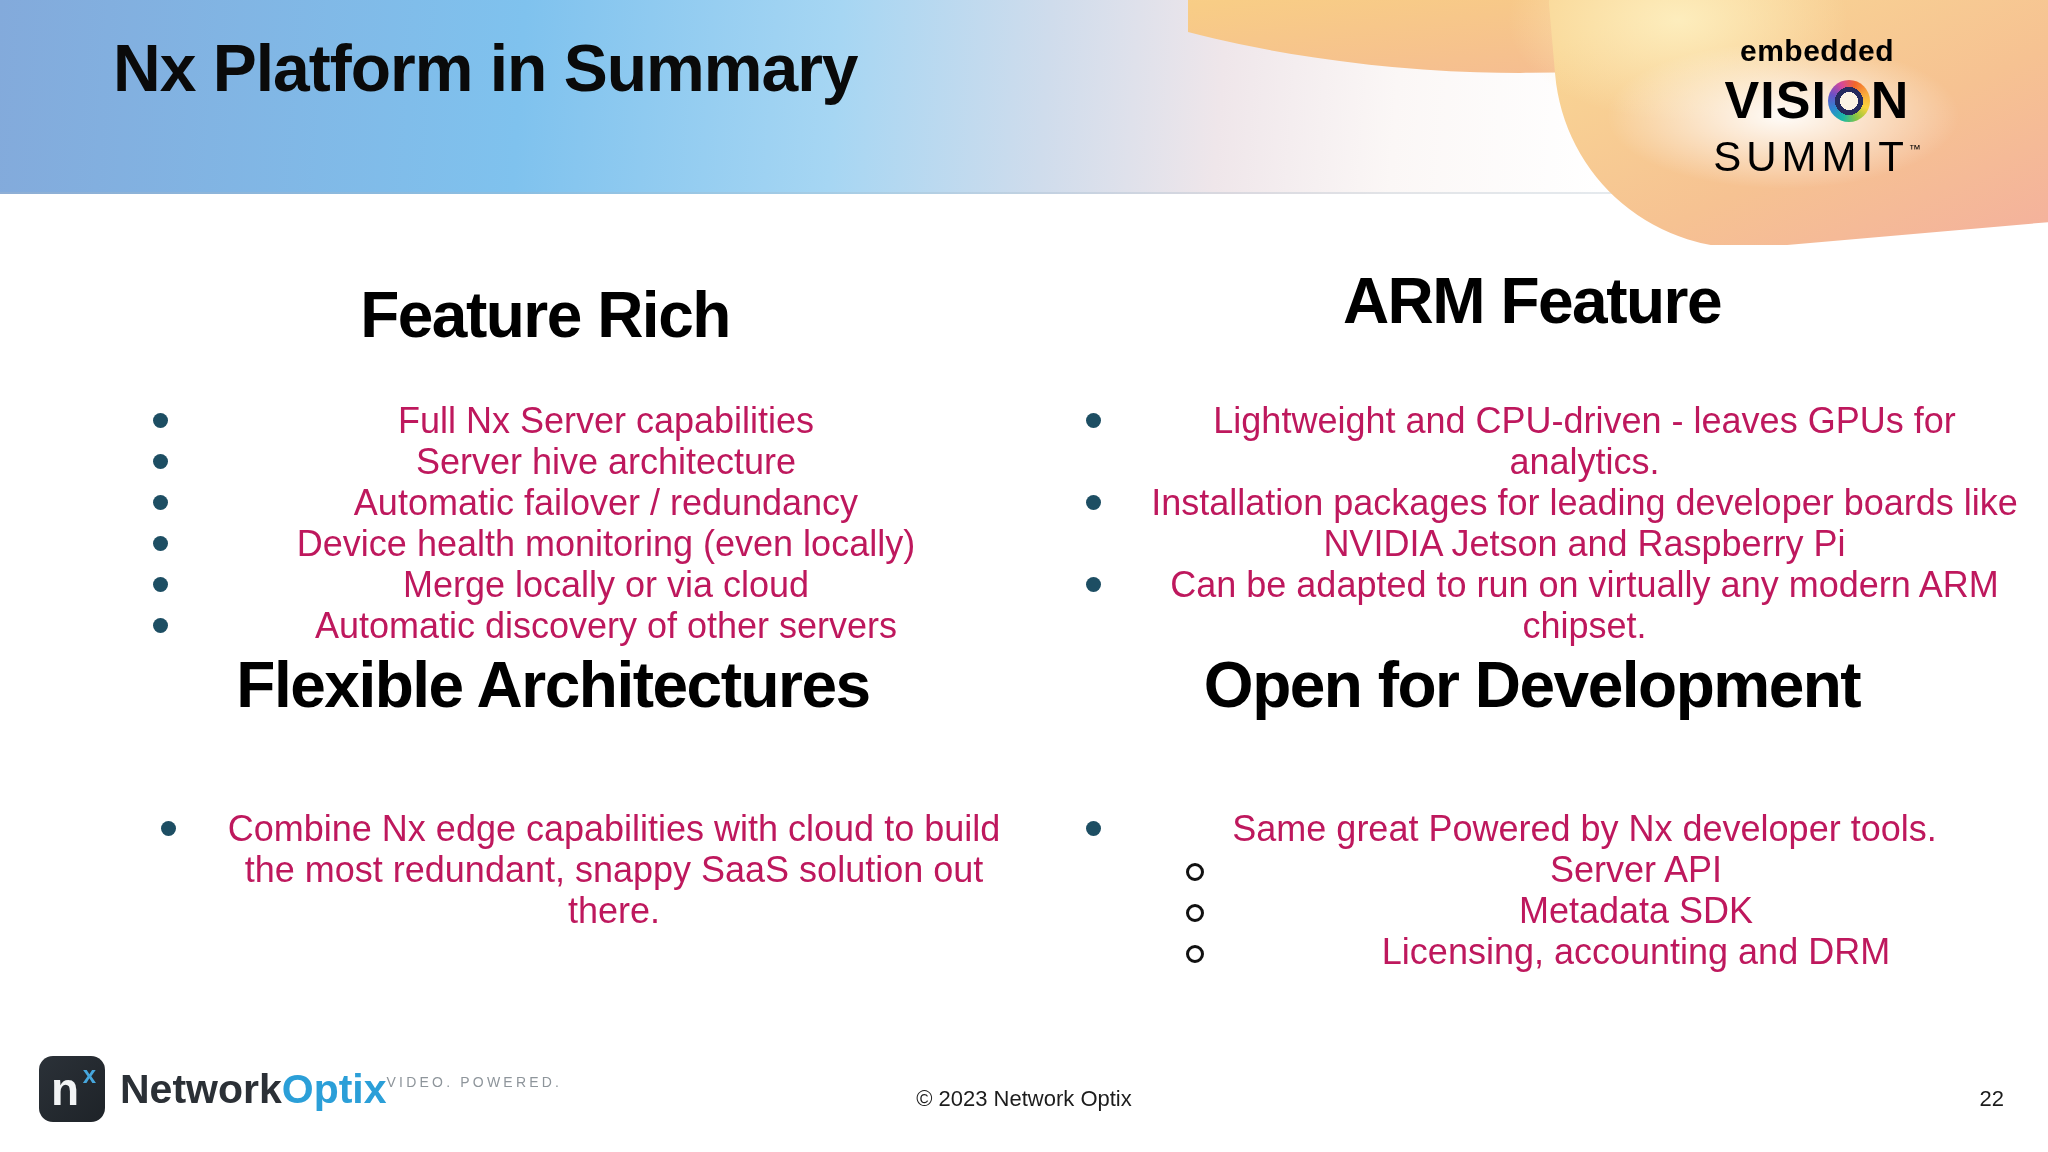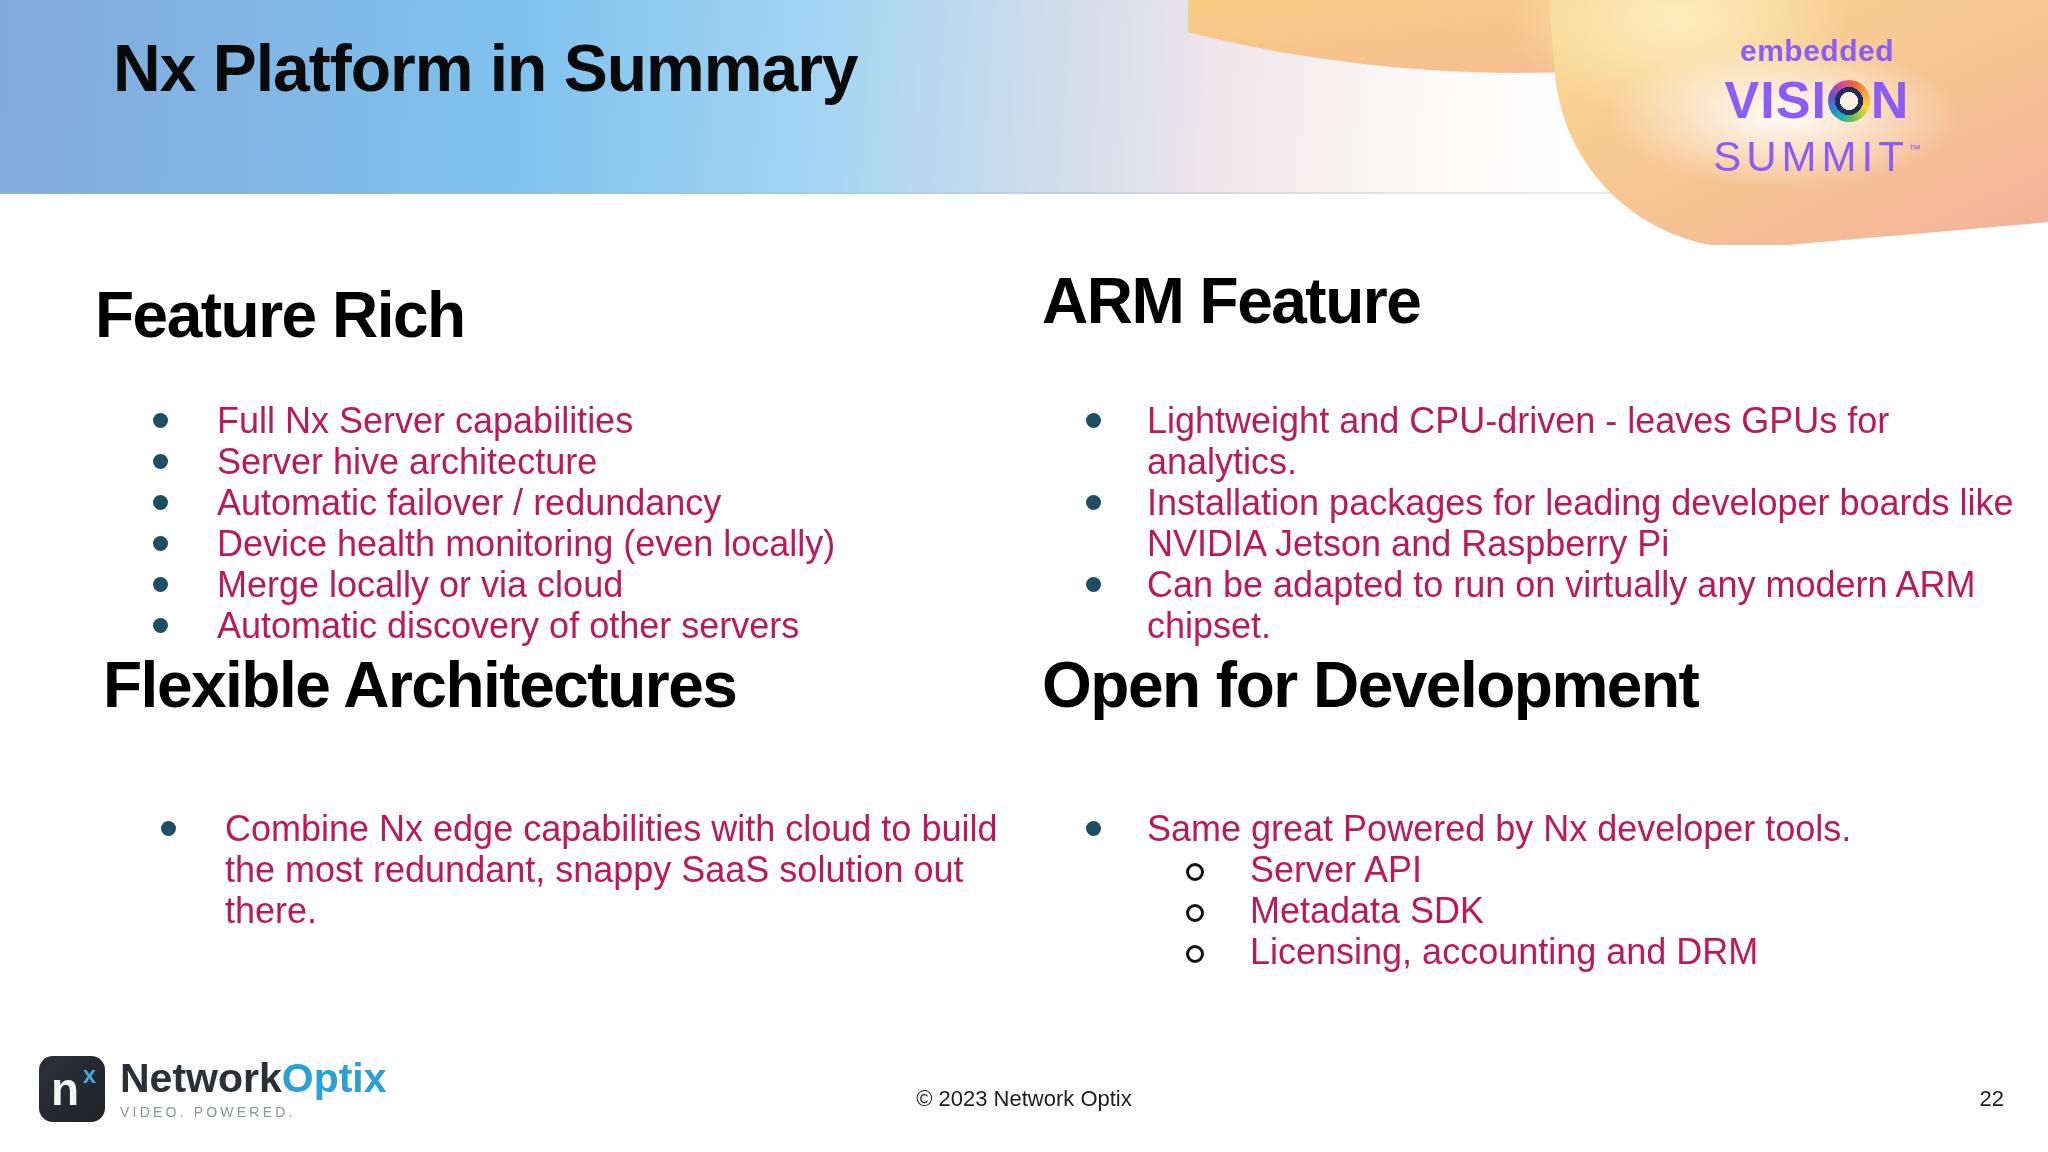--- a/index.html
+++ b/index.html
@@ -41,36 +41,36 @@
   .deco .blob-highlight{
     position:absolute; left:320px; top:-80px; width:340px; height:200px; border-radius:50%;
     background:radial-gradient(closest-side,#fdedbd,rgba(253,237,189,0));
   }
   .deco .logo-glow{
     position:absolute; right:30px; top:18px; width:470px; height:195px; border-radius:50%;
     background:radial-gradient(closest-side,rgba(255,255,255,0.95),rgba(255,255,255,0) 75%);
   }
   .event-logo{
     position:absolute; top:36px; right:56px; width:350px;
-    text-align:center; color:#8b5cf6; line-height:1;
+    text-align:center; color:#000000; line-height:1;
   }
   .event-logo .embedded-line{ font-size:30px; font-weight:800; letter-spacing:0.5px; }
   .event-logo .vision-line{ margin-top:8px; font-size:52px; font-weight:800; letter-spacing:1px; }
   .event-logo .iris{
     display:inline-block; width:42px; height:42px; border-radius:50%;
     margin:0 1px; vertical-align:-4px;
     background:
       radial-gradient(circle at 50% 50%, #fdf4e4 0 9px, #262b5e 9px 14px, rgba(0,0,0,0) 14px),
       conic-gradient(from 20deg, #f2672a, #f9a73b, #fbd23c, #8dc63f, #18b8a6, #2e86d2, #6a51c7, #d5479b, #f2672a);
   }
   .event-logo .summit-line{ margin-top:10px; font-size:42px; font-weight:500; letter-spacing:5px; }
   .event-logo .tm{ font-size:12px; letter-spacing:0; vertical-align:18px; }
 
   
-  .content-section{ position:absolute; }
+  .content-section{ position:absolute;text-align:center; }
   .content-section h2{
     margin:0; font-size:64px; font-weight:800; letter-spacing:-1.5px;
     color:#000000; line-height:1.06;
   }
   .content-section ul{
     list-style:none; margin:0; padding:0;
     font-size:36px; line-height:41px; color:#be185d;
   }
   .content-section li{ position:relative; }
   .content-section .line{ display:block; white-space:nowrap; }
@@ -106,21 +106,21 @@
     background:linear-gradient(135deg,#2b3138,#1e2328);
   }
   .nx-mark .n{
     position:absolute; left:12px; top:10px;
     font-size:46px; font-weight:700; color:#f2f4f5; line-height:1;
   }
   .nx-mark .x{
     position:absolute; right:9px; top:7px;
     font-size:24px; font-weight:700; color:#46a7dd; line-height:1;
   }
-  .brand-text{ display:flex; flex-direction:column; }
+  .brand-text{ display:flex; flex-direction:row; }
   .brand-name{ font-size:41px; font-weight:700; color:#2b3036; line-height:1; }
   .brand-name .accent{ color:#2b9fd8; }
   .brand-tagline{
     margin-top:5px; font-size:14px; font-weight:400;
     letter-spacing:3.2px; color:#8e959b;
   }
   .copyright{
     position:absolute; left:0; right:0; top:1086px; text-align:center;
     font-size:22px; color:#1c1c1c;
   }

